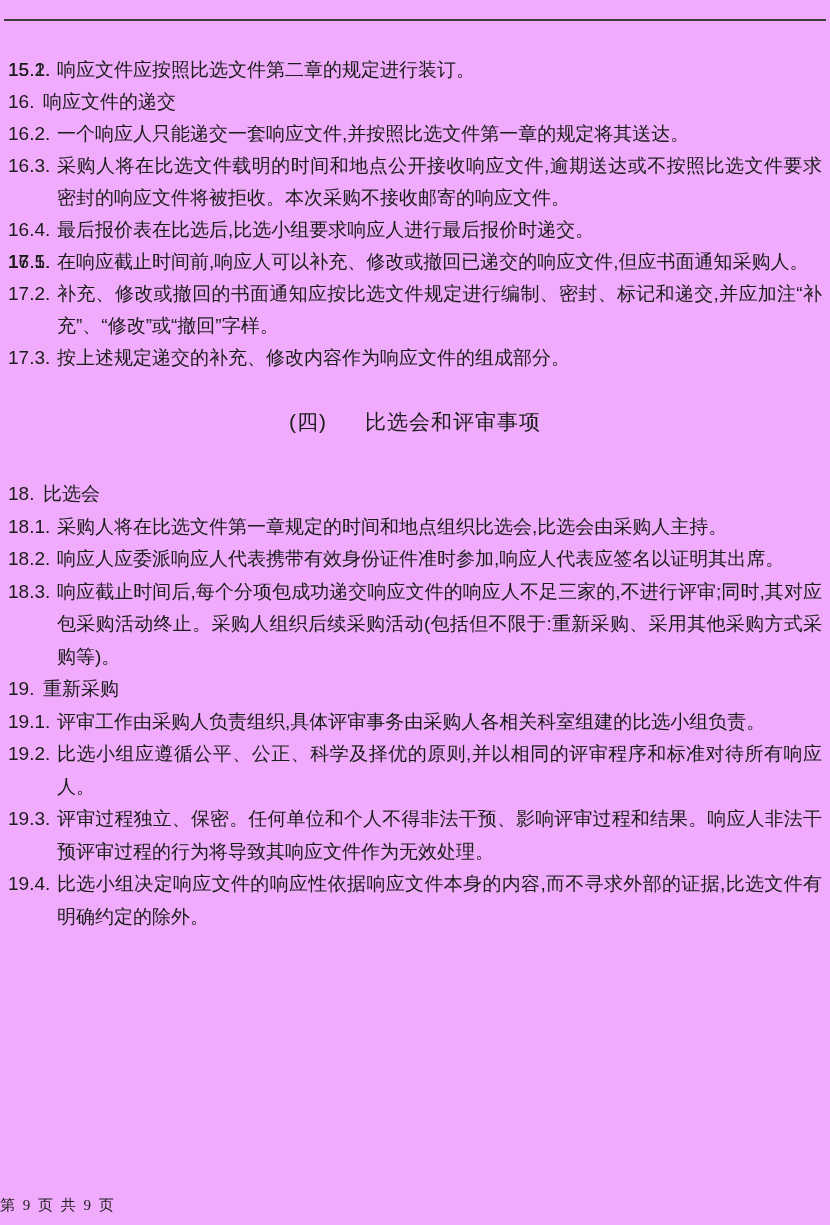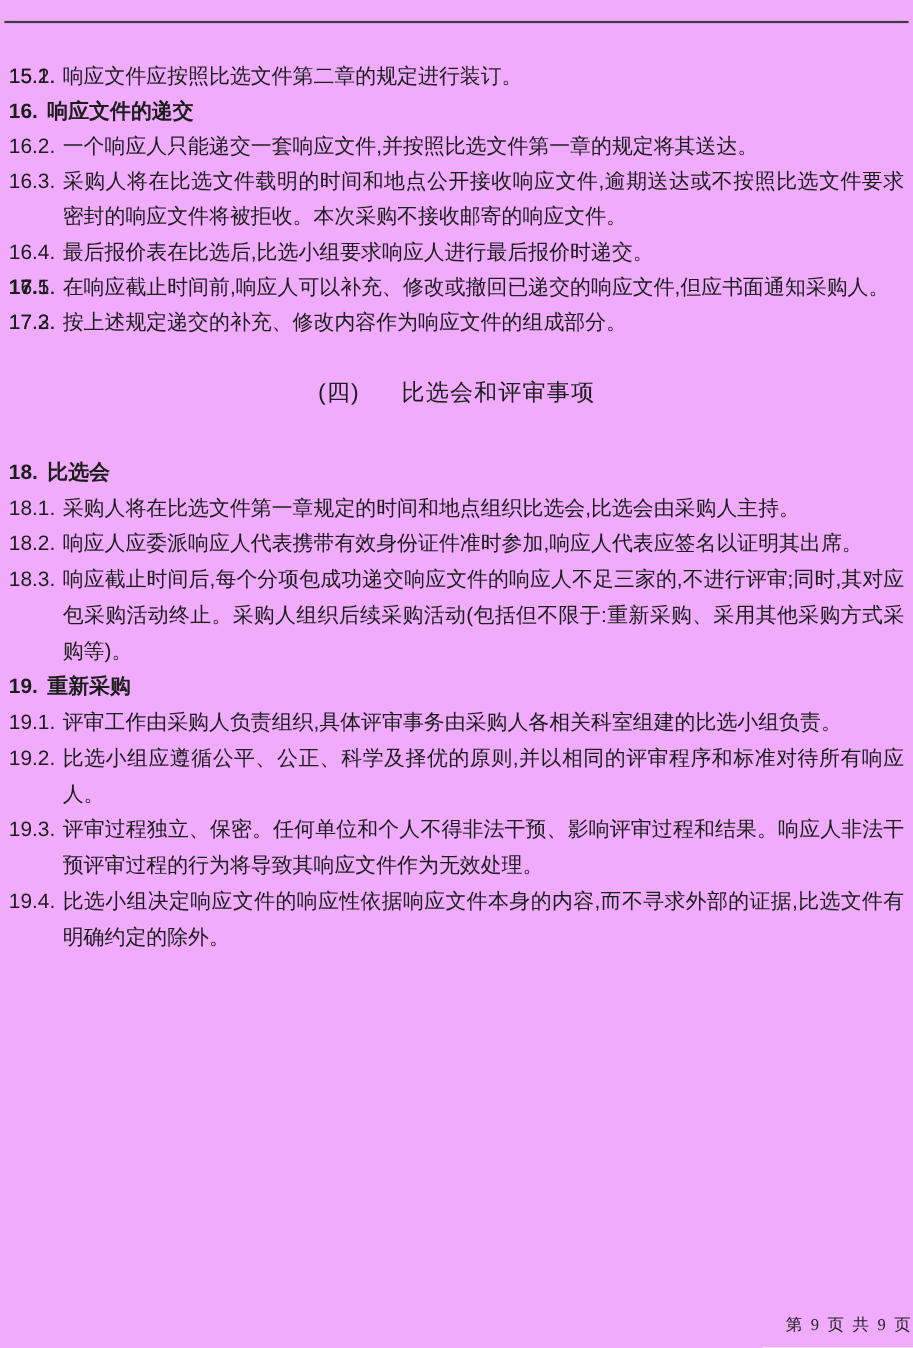--- a/index.html
+++ b/index.html
@@ -31,37 +31,37 @@
     margin: 0;
     font-size: 19px;
     line-height: 32px;
     text-align: justify;
     text-justify: inter-ideograph;
     word-break: break-all;
   }
   p.item.lh2 { line-height: 32.5px; }
   p.item .num { position: absolute; left: 0; top: 0; }
   p.item.sub { padding-left: 49px; }
-  p.item.main { padding-left: 35px; font-weight: 700; }
+  p.item.main { padding-left: 35px; font-weight: 400; }
   .section-heading {
     margin: 28px 0 36px 0;
     font-size: 21px;
     font-weight: 400;
     line-height: 40px;
     text-align: center;
     letter-spacing: 1px;
     white-space: nowrap;
   }
   .section-heading .gap { display: inline-block; width: 38px; }
   .footer {
     position: absolute;
     top: 1196px;
     left: 0;
     width: 100%;
-    text-align: right;
+    text-align: left;
     font-family: "Liberation Serif", "DejaVu Serif", serif;
     font-size: 15px;
     line-height: 18px;
     letter-spacing: 2px;
     color: #222222;
   }
 </style>
 </head>
 <body>
 
@@ -70,21 +70,21 @@
   <div class="content" id="content">
       <p class="item sub"><span class="num">15.1.</span></p>
       <p class="item sub"><span class="num">15.2.</span><span class="txt">响应文件应按照比选文件第二章的规定进行装订。</span></p>
       <p class="item main"><span class="num">16.</span><span class="txt">响应文件的递交</span></p>
       <p class="item sub"><span class="num">16.2.</span><span class="txt">一个响应人只能递交一套响应文件,并按照比选文件第一章的规定将其送达。</span></p>
       <p class="item sub"><span class="num">16.3.</span><span class="txt">采购人将在比选文件载明的时间和地点公开接收响应文件,逾期送达或不按照比选文件要求密封的响应文件将被拒收。本次采购不接收邮寄的响应文件。</span></p>
       <p class="item sub"><span class="num">16.4.</span><span class="txt">最后报价表在比选后,比选小组要求响应人进行最后报价时递交。</span></p>
       <p class="item sub"><span class="num">16.5.</span></p>
       <p class="item main"><span class="num">17.</span></p>
       <p class="item sub"><span class="num">17.1.</span><span class="txt">在响应截止时间前,响应人可以补充、修改或撤回已递交的响应文件,但应书面通知采购人。</span></p>
-      <p class="item sub"><span class="num">17.2.</span></p>
+      <p class="item sub"><span class="num">17.2.</span><span class="txt">补充、修改或撤回的书面通知应按比选文件规定进行编制、密封、标记和递交,并应加注“补充”、“修改”或“撤回”字样。</span></p>
       <p class="item sub"><span class="num">17.3.</span><span class="txt">按上述规定递交的补充、修改内容作为响应文件的组成部分。</span></p>
       <div class="section-heading"><span>(四)</span><span class="gap"></span><span>比选会和评审事项</span></div>
       <p class="item main lh2"><span class="num">18.</span><span class="txt">比选会</span></p>
       <p class="item sub lh2"><span class="num">18.1.</span><span class="txt">采购人将在比选文件第一章规定的时间和地点组织比选会,比选会由采购人主持。</span></p>
       <p class="item sub lh2"><span class="num">18.2.</span><span class="txt">响应人应委派响应人代表携带有效身份证件准时参加,响应人代表应签名以证明其出席。</span></p>
       <p class="item sub lh2"><span class="num">18.3.</span><span class="txt">响应截止时间后,每个分项包成功递交响应文件的响应人不足三家的,不进行评审;同时,其对应包采购活动终止。采购人组织后续采购活动(包括但不限于:重新采购、采用其他采购方式采购等)。</span></p>
       <p class="item main lh2"><span class="num">19.</span><span class="txt">重新采购</span></p>
       <p class="item sub lh2"><span class="num">19.1.</span><span class="txt">评审工作由采购人负责组织,具体评审事务由采购人各相关科室组建的比选小组负责。</span></p>
       <p class="item sub lh2"><span class="num">19.2.</span><span class="txt">比选小组应遵循公平、公正、科学及择优的原则,并以相同的评审程序和标准对待所有响应人。</span></p>
       <p class="item sub lh2"><span class="num">19.3.</span><span class="txt">评审过程独立、保密。任何单位和个人不得非法干预、影响评审过程和结果。响应人非法干预评审过程的行为将导致其响应文件作为无效处理。</span></p>

